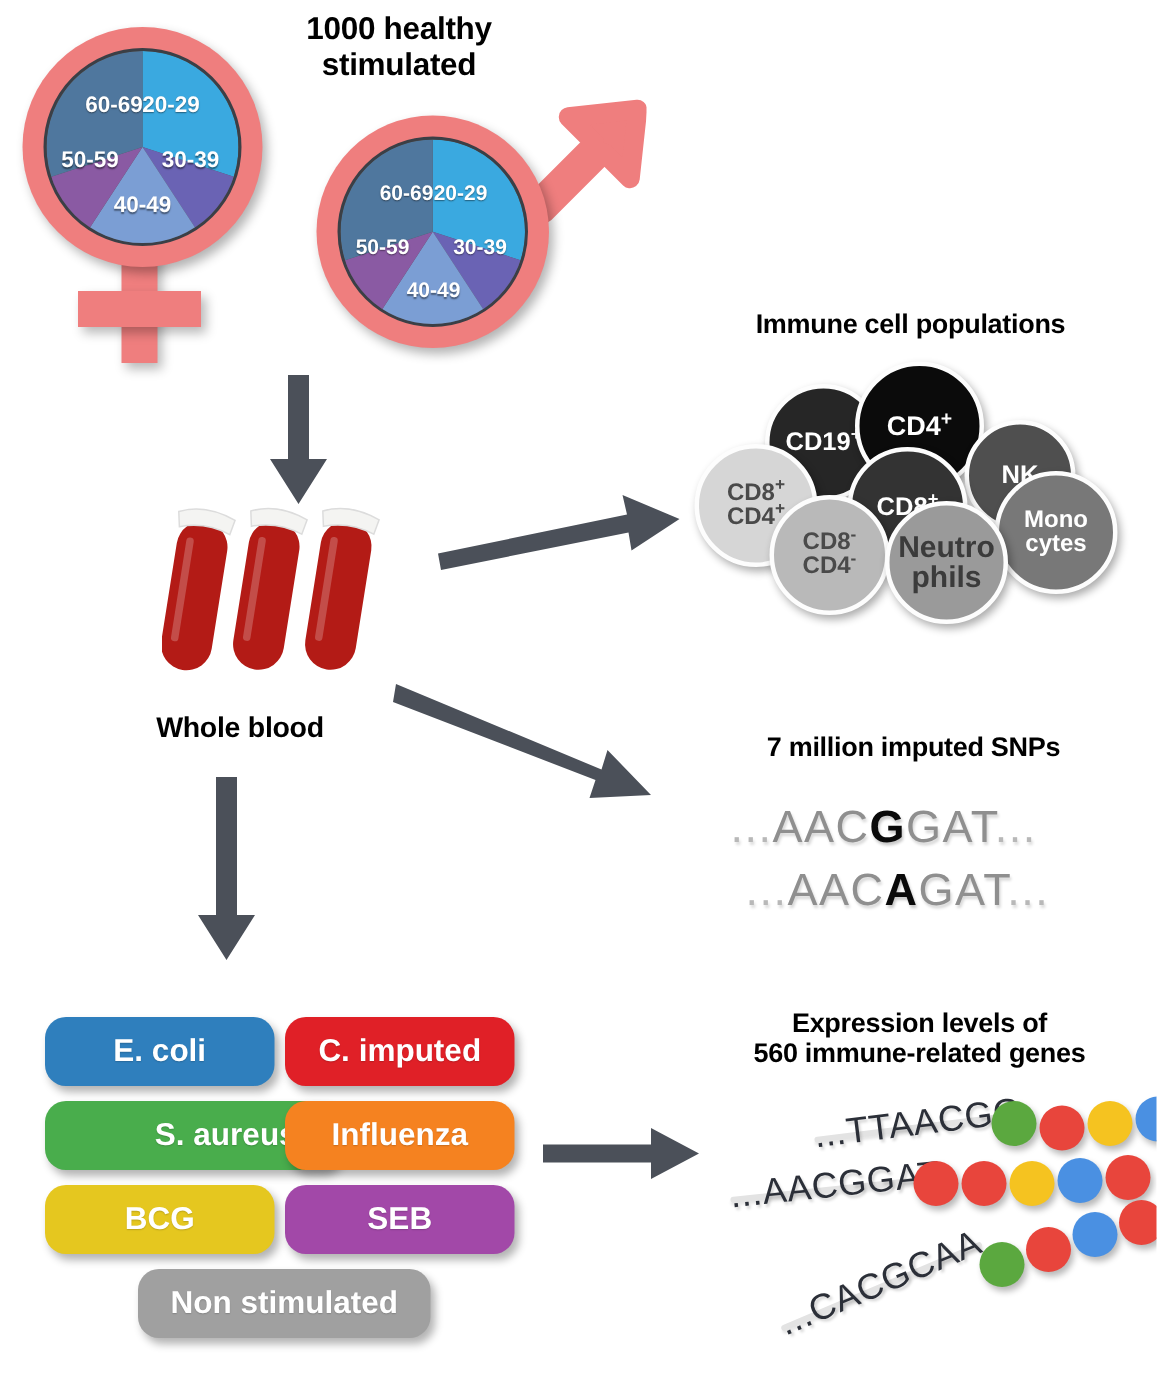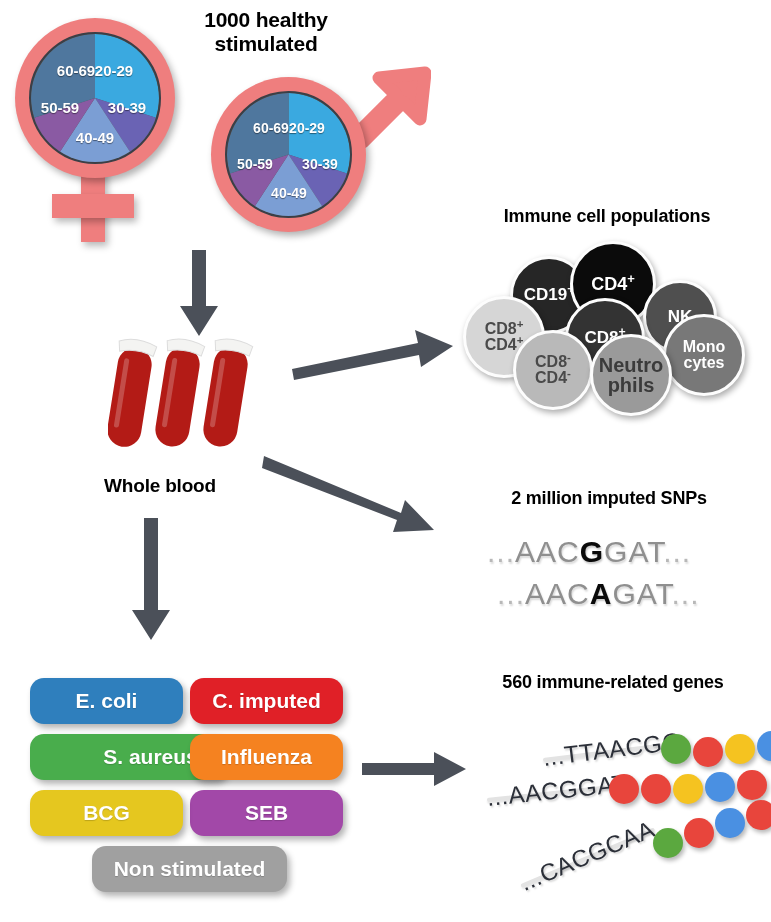--- a/index.html
+++ b/index.html
@@ -217,21 +217,21 @@
 
     <div class="cell" style="left:58px;top:92px;width:80px;height:80px;background:#b9b9b9;color:#4a4a4a;font-size:16px;">
       <span>CD8<sup>-</sup><br>CD4<sup>-</sup></span>
     </div>
 
     <div class="cell" style="left:135px;top:96px;width:82px;height:82px;background:#9a9a9a;color:#3b3b3b;font-size:20px;">
       <span>Neutro<br>phils</span>
     </div>
   </div>
 
-  <div class="abs heading" id="title-snps">2 million imputed SNPs</div>
+  <div class="abs heading" id="title-snps">7 million imputed SNPs</div>
 
   <div class="abs" style="left:487px;top:535px;width:270px;height:90px;">
     <div class="snp-row" style="left:0px;top:0px;">
       <span class="dim">...</span><span class="mid">AAC</span><span class="hot">G</span><span class="mid">GAT</span><span class="dim">...</span>
     </div>
     <div class="snp-row" style="left:10px;top:42px;">
       <span class="dim">...</span><span class="mid">AAC</span><span class="hot">A</span><span class="mid">GAT</span><span class="dim">...</span>
     </div>
   </div>
 
@@ -259,20 +259,21 @@
     </div>
   </div>
 
   <div class="abs arrow" style="left:362px;top:752px;">
     <svg width="106" height="36" viewBox="0 0 106 36">
       <path d="M0,11 L72,11 L72,0 L104,17 L72,34 L72,23 L0,23 Z" fill="#4b5059"></path>
     </svg>
   </div>
 
   <div class="abs heading" id="title-expression">
+    <div>Expression levels of</div>
     <div>560 immune-related genes</div>
   </div>
 
   <div class="abs" style="left:455px;top:738px;width:316px;height:184px;">
 
     <div class="strand" style="left:88px;top:0px;">
       <div class="strand-line" style="left:0px;top:20px;width:130px;transform:rotate(-7deg);transform-origin:left center;"></div>
       <div class="seq-text" style="left:0px;top:6px;transform:rotate(-7deg);transform-origin:left center;">...TTAACGG</div>
       <div class="bead" style="left:118px;top:-4px;width:30px;height:30px;background:#5ba83f;"></div>
       <div class="bead" style="left:150px;top:-1px;width:30px;height:30px;background:#e8453c;"></div>

